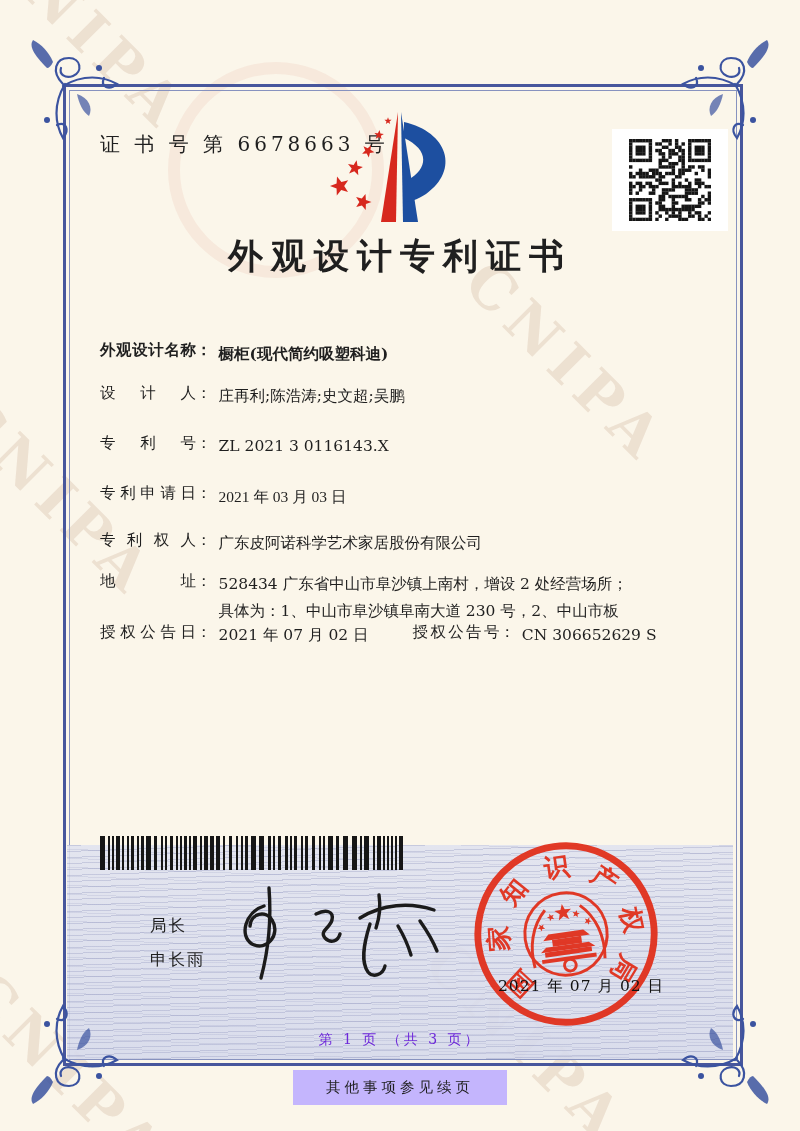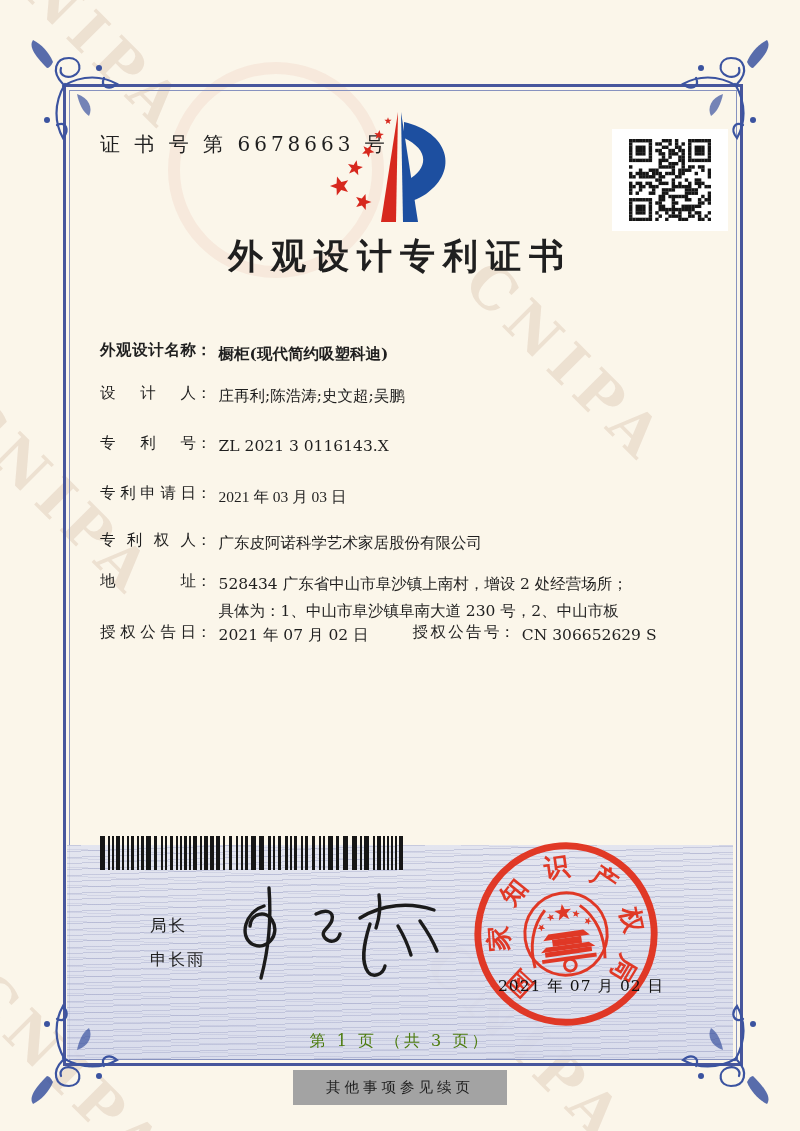--- a/index.html
+++ b/index.html
@@ -80,25 +80,25 @@
   .signer{position:absolute;left:114px;top:915px;z-index:3;font-size:16.5px;letter-spacing:2px;margin-left:36px;}
   .signer div{margin-bottom:12px;}
   .signature{position:absolute;left:228px;top:882px;z-index:3;}
   .seal{position:absolute;left:468px;top:836px;width:196px;height:196px;z-index:3;opacity:.95;}
   .seal-date{
     position:absolute;left:498px;top:976px;z-index:4;font-size:15.5px;
     letter-spacing:1px;color:#111;white-space:nowrap;
   }
   .page-info{
     position:absolute;left:0;top:1031px;width:100%;text-align:center;z-index:3;
-    font-size:16px;letter-spacing:3px;color:#4d7c0f;
+    font-size:14px;letter-spacing:3px;color:#6d28d9;
   }
   .cont-note{
     position:absolute;left:50%;transform:translateX(-50%);top:1070px;z-index:3;
-    background:#a3a3a3;padding:8px 33px;font-size:14.5px;letter-spacing:4px;
+    background:#c4b5fd;padding:8px 33px;font-size:14.5px;letter-spacing:4px;
   }
 </style>
 </head>
 <body>
 
 <div class="page">
 
   <div class="wm" style="left:-42px;top:-4px;">CNIPA</div>
   <div class="wm" style="left:438px;top:328px;">CNIPA</div>
   <div class="wm" style="left:-74px;top:462px;">CNIPA</div>

